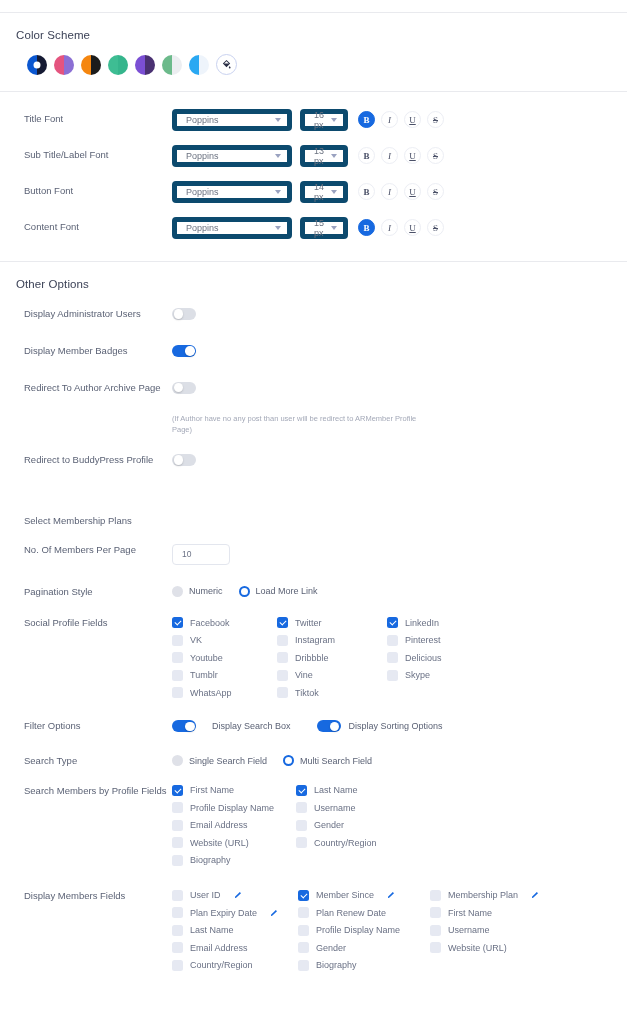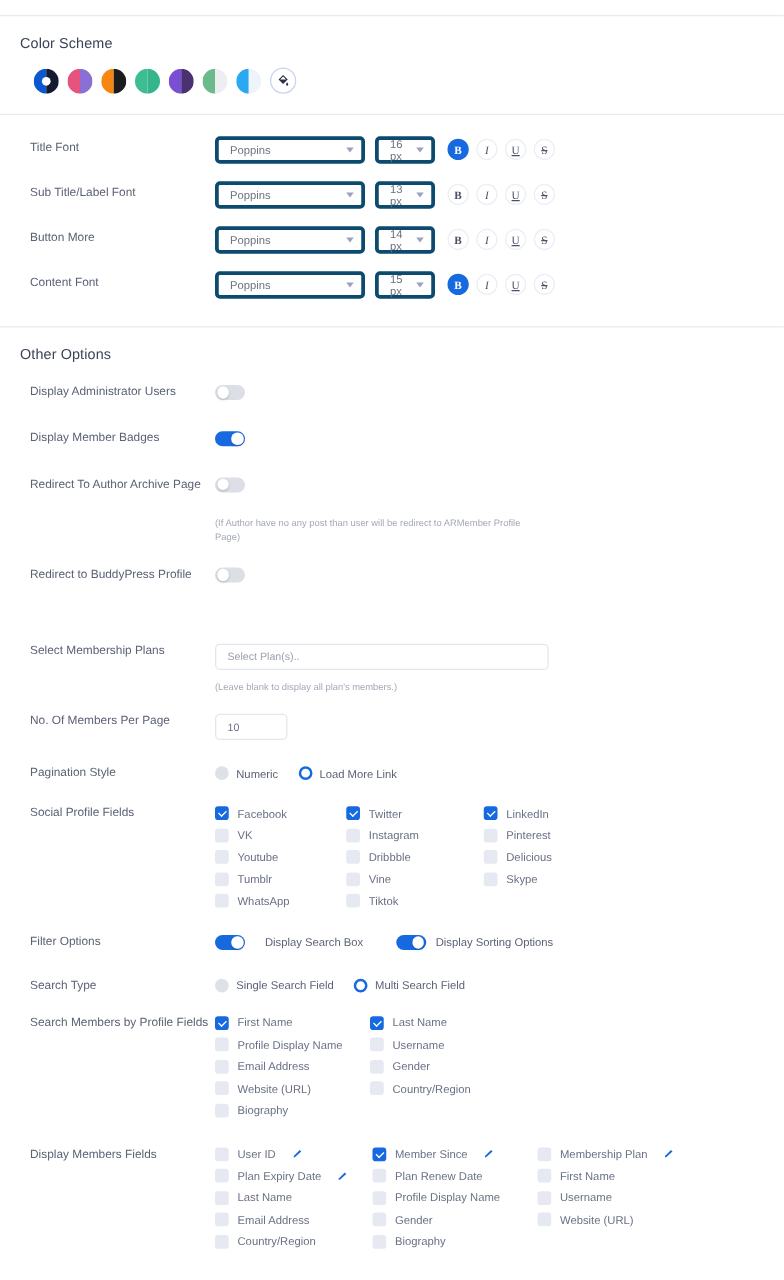--- a/index.html
+++ b/index.html
@@ -47,21 +47,21 @@
     width: 148px; flex: 0 0 148px;
     font-size: 9.5px; color: #5b6275;
     padding-top: 4px; line-height: 1.35;
   }
   .row-control { flex: 1; display: flex; align-items: center; flex-wrap: wrap; }
 
   
   .font-row { padding: 0 0 0 24px; display: flex; align-items: center; height: 31px; margin-bottom: 5px; }
   .font-row .row-label { padding-top: 0; }
   .select {
-    height: 22px; border: 3px solid #0c4a6e; border-radius: 4px;
+    height: 22px; border: 5px solid #0c4a6e; border-radius: 4px;
     background: #fff; display: flex; align-items: center;
     padding: 0 6px 0 9px; font-size: 9px; color: #6b7280;
     cursor: pointer; position: relative;
   }
   .select.wide { width: 120px; }
   .select.narrow { width: 48px; }
   .select .caret {
     margin-left: auto; width: 0; height: 0;
     border-left: 3.5px solid transparent;
     border-right: 3.5px solid transparent;
@@ -220,21 +220,21 @@
           <span class="caret"></span>
         </div>
         <div class="fbtns">
           <div class="fbtn bold">B</div>
           <div class="fbtn ital">I</div>
           <div class="fbtn und">U</div>
           <div class="fbtn strike">S</div>
         </div>
       </div>
       <div class="font-row">
-        <div class="row-label">Button More</div>
+        <div class="row-label">Button Font</div>
         <div class="select wide">
           <span>Poppins</span>
           <span class="caret"></span>
         </div>
         <div style="width:8px"></div>
         <div class="select narrow">
           <span>14 px</span>
           <span class="caret"></span>
         </div>
         <div class="fbtns">
@@ -309,26 +309,20 @@
           <span class="knob"></span>
         </div>
     </div>
   </div>
   <div style="height:24px"></div>
 
   <div style="height:24px"></div>
 
   <div class="opt-row">
     <div class="row-label">Select Membership Plans</div>
-    <div class="row-control" style="flex-direction:column;align-items:flex-start">
-      <div class="inp plans">
-        <span>Select Plan(s)..</span>
-      </div>
-      <div class="hint" style="margin-top:8px">(Leave blank to display all plan's members.)</div>
-    </div>
   </div>
   <div style="height:16px"></div>
 
   <div class="opt-row">
     <div class="row-label">No. Of Members Per Page</div>
     <div class="row-control">
       <div class="inp num">
         <span>10</span>
       </div>
     </div>

